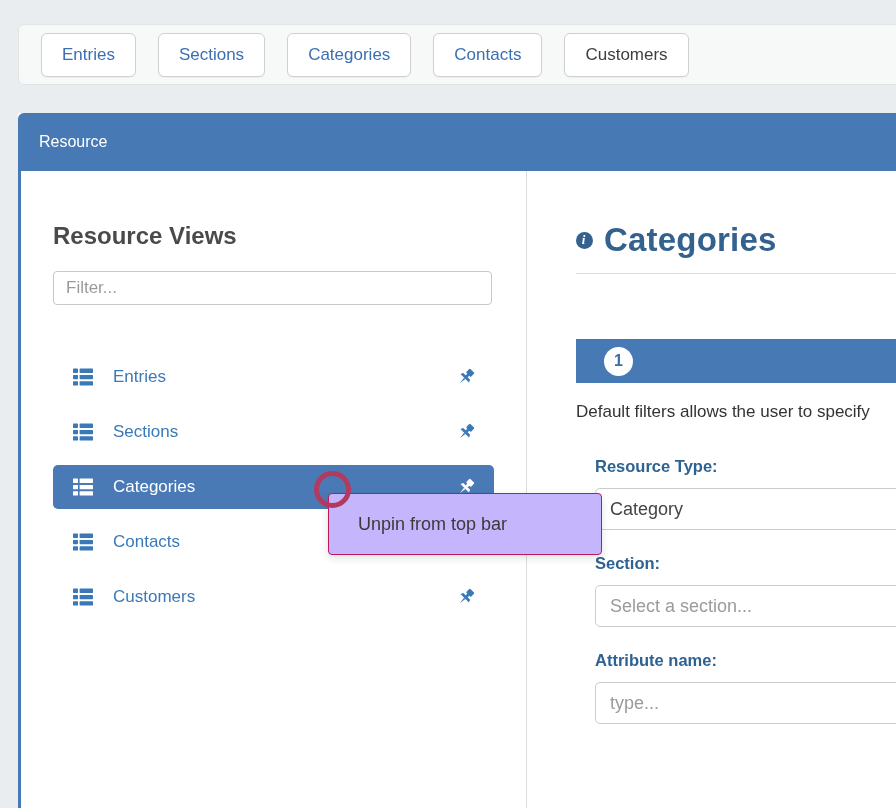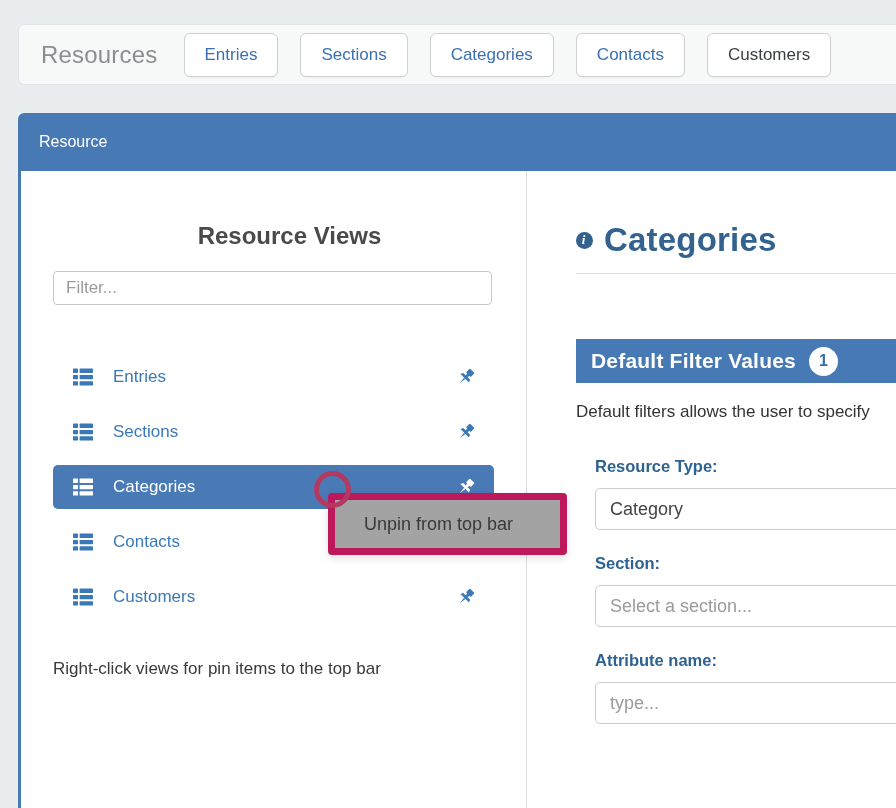--- a/index.html
+++ b/index.html
@@ -33,42 +33,42 @@
     height:58px; background:#4779b4; border-radius:6px 0 0 0;
     color:#fff; display:flex; align-items:center; padding-left:21px; font-size:16px;
   }
   .panel-body {
     position:absolute; top:58px; left:0; right:0; bottom:0;
     border-left:3px solid #4779b4; display:flex;
   }
 
   
   .sidebar { width:506px; border-right:1px solid #dcdedf; padding:51px 0 0 32px; }
-  .sidebar-title { font-size:24px; color:#4a4a4a; font-weight:bold; margin-bottom:21px;text-align:center; }
+  .sidebar-title { font-size:24px; color:#4a4a4a; font-weight:bold; margin-bottom:21px; }
   .filter-input {
     width:439px; height:34px; border:1px solid #c8c8c8; border-radius:4px;
     padding:0 12px; font-size:17px; color:#555; font-family:Liberation Sans, sans-serif; background:#fff;
   }
   .filter-input::placeholder { color:#9b9b9b; }
   .view-list { margin-top:50px; }
   .view-row {
     width:441px; height:44px; display:flex; align-items:center;
     padding:0 18px 0 20px; margin-bottom:11px; border-radius:5px;
     color:#3a79b8; cursor:pointer;
   }
   .view-row.selected { background:#4a7ab5; color:#fff; }
   .view-row .li-icon { width:20px; height:18px; margin-right:20px; flex:none; display:block; }
   .view-row .row-label { font-size:17px; }
   .pin-icon { margin-left:auto; width:20px; height:20px; flex:none; display:block; }
   .hint { margin-top:40px; font-size:17px; color:#3a3a3a; white-space:nowrap; }
 
   
   .context-menu {
-    position:absolute; left:328px; top:493px; width:239px; height:62px;
-    background:#a3a3a3; border:7px solid #be185d; border-radius:4px;
+    position:absolute; left:328px; top:493px; width:274px; height:62px;
+    background:#c4b5fd; border:1px solid #be185d; border-radius:4px;
     box-shadow:0 3px 8px rgba(0,0,0,.12); z-index:5;
     display:flex; align-items:center;
   }
   .context-menu .menu-item {
     padding-left:29px; font-size:18px; color:#3a3a3a; cursor:pointer; width:100%;
   }
   .click-circle {
     position:absolute; left:314px; top:471px; width:37px; height:37px;
     border:5px solid #b23a60; border-radius:50%; z-index:9; pointer-events:none;
   }
@@ -104,21 +104,20 @@
     display:block; width:calc(100% + 40px); height:42px;
     border:1px solid #ccc; border-radius:5px; background:#fff;
     padding:0 14px; font-size:18px; color:#444; font-family:inherit;
   }
   .field-input::placeholder { color:#9b9b9b; }
 </style>
 </head>
 <body>
 
 <div class="topbar">
-  <span class="brand">Resources</span>
   <div class="topbar-buttons">
       <button class="tb-btn">Entries</button>
       <button class="tb-btn">Sections</button>
       <button class="tb-btn">Categories</button>
       <button class="tb-btn">Contacts</button>
       <button class="tb-btn active">Customers</button>
     </div>
 </div>
 
 <div class="panel">
@@ -220,32 +219,30 @@
     <svg class="pin-icon" viewBox="0 0 24 24" fill="currentColor" aria-hidden="true">
       <g transform="rotate(45 12 12)">
         <rect x="8" y="1.5" width="8" height="6.5" rx="1"></rect>
         <rect x="10.3" y="7" width="3.4" height="4.5"></rect>
         <path d="M6.2 10.8 h11.6 l1.4 3.4 H4.8 z"></path>
         <path d="M10.9 14.2 h2.2 L12 22.6 z"></path>
       </g>
     </svg>
   </div>
         </div>
-      <div class="hint">Right-click views for pin items to the top bar</div>
     </div>
 
     <div class="detail">
       <div class="detail-title-row">
         <span class="info-icon">i</span>
         <span class="detail-title">Categories</span>
       </div>
       <hr class="detail-hr">
 
       <div class="section-bar">
-        <span class="section-title">Default Filter Values</span>
         <span class="section-badge">1</span>
       </div>
 
       <div class="description">Default filters allows the user to specify</div>
 
       <div class="form">
           <div class="field">
     <label class="field-label">Resource Type:</label>
     <input class="field-input" type="text" value="Category" style="">
   </div>

